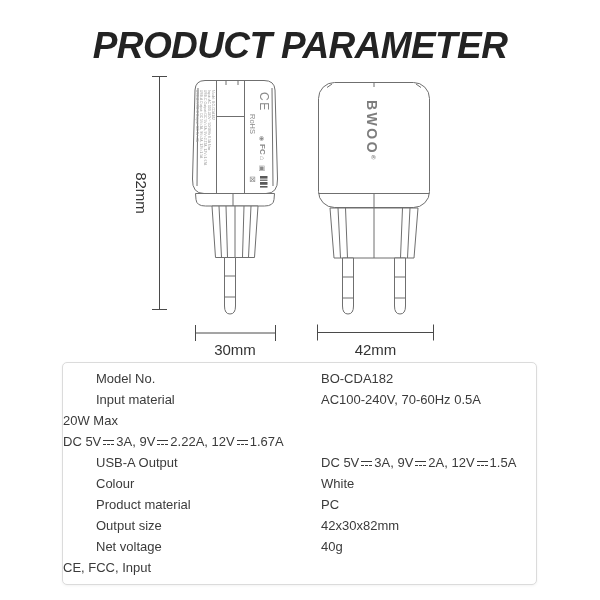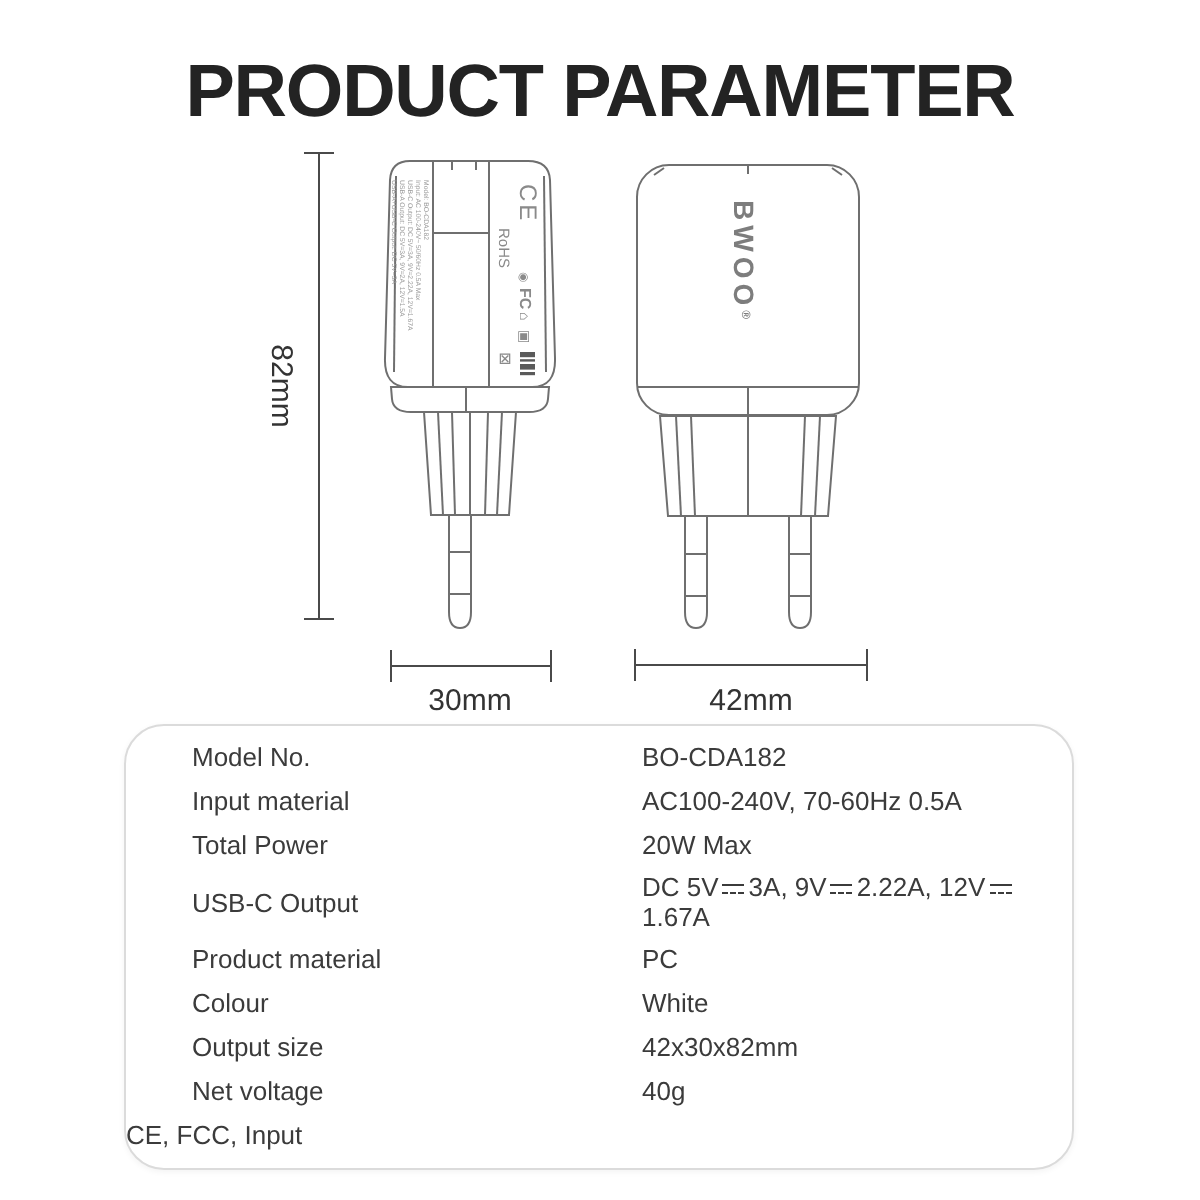--- a/index.html
+++ b/index.html
@@ -2,27 +2,27 @@
 <html><head>
 <meta charset="utf-8">
 <style>
   html,body{margin:0;padding:0}
   body{
     width:600px;height:600px;background:#ffffff;position:relative;overflow:hidden;
     font-family:"Liberation Sans", sans-serif;
   }
   .title{
     position:absolute;top:25px;left:0;width:600px;margin:0;
-    text-align:center;font-size:37px;font-weight:bold;letter-spacing:-0.6px;color:#232323;
+    text-align:center;font-size:37px;font-weight:bold;letter-spacing:-0.6px;color:#232323;font-style:italic;
   }
   svg.diagram{position:absolute;top:0;left:0;display:block}
   svg.diagram text{font-family:"Liberation Sans", sans-serif;}
   .spec-table{
     position:absolute;left:62px;top:362px;width:475px;height:223px;box-sizing:border-box;
-    border:1px solid #dbdbdb;border-radius:20px;background:#fff;
+    border:1px solid #dbdbdb;border-radius:5px;background:#fff;
     box-shadow:0 1px 3px rgba(0,0,0,0.05);
     display:flex;flex-direction:column;justify-content:space-between;padding:9px 0;
   }
   .spec-row{display:flex;align-items:center;font-size:13px;color:#3b3b3b;line-height:1.1}
   .spec-row .label{margin-left:33px;width:225px}
   .spec-row .value{flex:1}
   
   .dc{display:inline-block;width:13px;height:9px;position:relative;top:1px;margin:0 1px}
   .dc::before{content:"";position:absolute;left:1px;right:1px;top:2px;border-top:1.4px solid #3b3b3b}
   .dc::after{content:"";position:absolute;left:1px;right:1px;top:6px;border-top:1.4px dashed #3b3b3b}
@@ -139,34 +139,36 @@
 <div class="spec-table">
     <div class="spec-row">
       <div class="label">Model No.</div>
       <div class="value">BO-CDA182</div>
     </div>
     <div class="spec-row">
       <div class="label">Input material</div>
       <div class="value">AC100-240V, 70-60Hz 0.5A</div>
     </div>
     <div class="spec-row">
-      <div class="label">Total Power</div>
       <div class="value">20W Max</div>
     </div>
     <div class="spec-row">
-      <div class="label">USB-C Output</div>
       <div class="value">DC 5V<span class="dc"></span>3A, 9V<span class="dc"></span>2.22A, 12V<span class="dc"></span>1.67A</div>
+    </div>
+    <div class="spec-row">
+      <div class="label">USB-A Output</div>
+      <div class="value">DC 5V<span class="dc"></span>3A, 9V<span class="dc"></span>2A, 12V<span class="dc"></span>1.5A</div>
+    </div>
+    <div class="spec-row">
+      <div class="label">Colour</div>
+      <div class="value">White</div>
     </div>
     <div class="spec-row">
       <div class="label">Product material</div>
       <div class="value">PC</div>
-    </div>
-    <div class="spec-row">
-      <div class="label">Colour</div>
-      <div class="value">White</div>
     </div>
     <div class="spec-row">
       <div class="label">Output size</div>
       <div class="value">42x30x82mm</div>
     </div>
     <div class="spec-row">
       <div class="label">Net voltage</div>
       <div class="value">40g</div>
     </div>
     <div class="spec-row">

